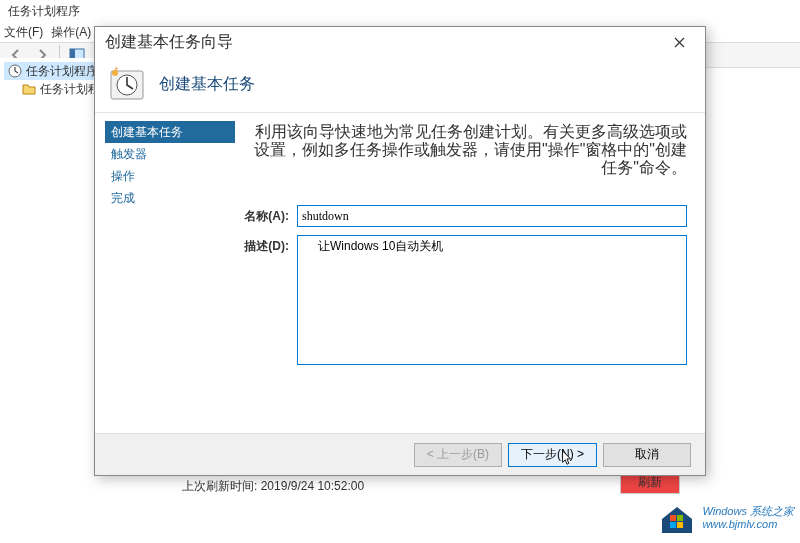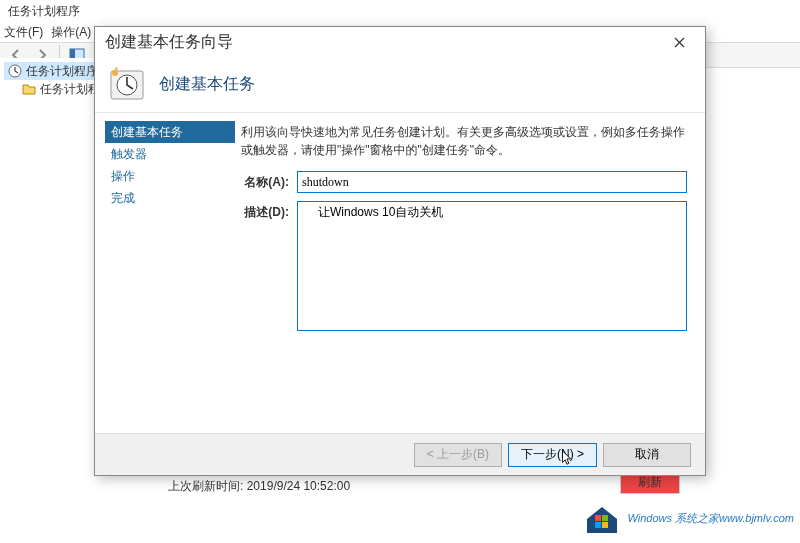--- a/index.html
+++ b/index.html
@@ -74,21 +74,21 @@
     width: 100px;
     height: 440px;
     background: #fff;
   }
   .right-item {
     padding: 4px 6px;
     color: #1a1a1a;
   }
   .bg-status {
     position: absolute;
-    left: 168px;
+    left: 182px;
     top: 478px;
     font-size: 12px;
     color: #333;
   }
   .bg-refresh {
     position: absolute;
     right: 120px;
     top: 470px;
     width: 60px; height: 24px;
     border: 1px solid #ccc;
@@ -154,24 +154,25 @@
   }
   .nav-item.current {
     background: #206a9e;
     color: #fff;
   }
   .wizard-content {
     flex: 1;
     padding: 10px 18px 0 6px;
   }
   .instruction {
-    font-size: 12px;
+    font-size: 16px;
     line-height: 18px;
     color: #333;
-    margin-bottom: 12px;
+    margin-bottom: 28px;
+    text-align: right;
   }
   .form-row {
     display: flex;
     margin-bottom: 8px;
   }
   .form-label {
     width: 56px;
     text-align: right;
     padding-right: 8px;
     padding-top: 3px;
@@ -235,21 +236,21 @@
     position: absolute;
     right: 6px; bottom: 8px;
     display: flex;
     align-items: center;
     gap: 6px;
     color: #2a7bbd;
     font-size: 11px;
     font-style: italic;
   }
   .wm-logo { width: 38px; height: 34px; }
-  .wm-text { display:flex; line-height:13px; }
+  .wm-text { display:flex; flex-direction:column; line-height:13px; }
 </style>
 </head>
 <body>
 
 <div class="bg-window">
   <div class="bg-title">
     <span>任务计划程序</span>
   </div>
   <div class="bg-menu">
     <span>文件(F)</span>

